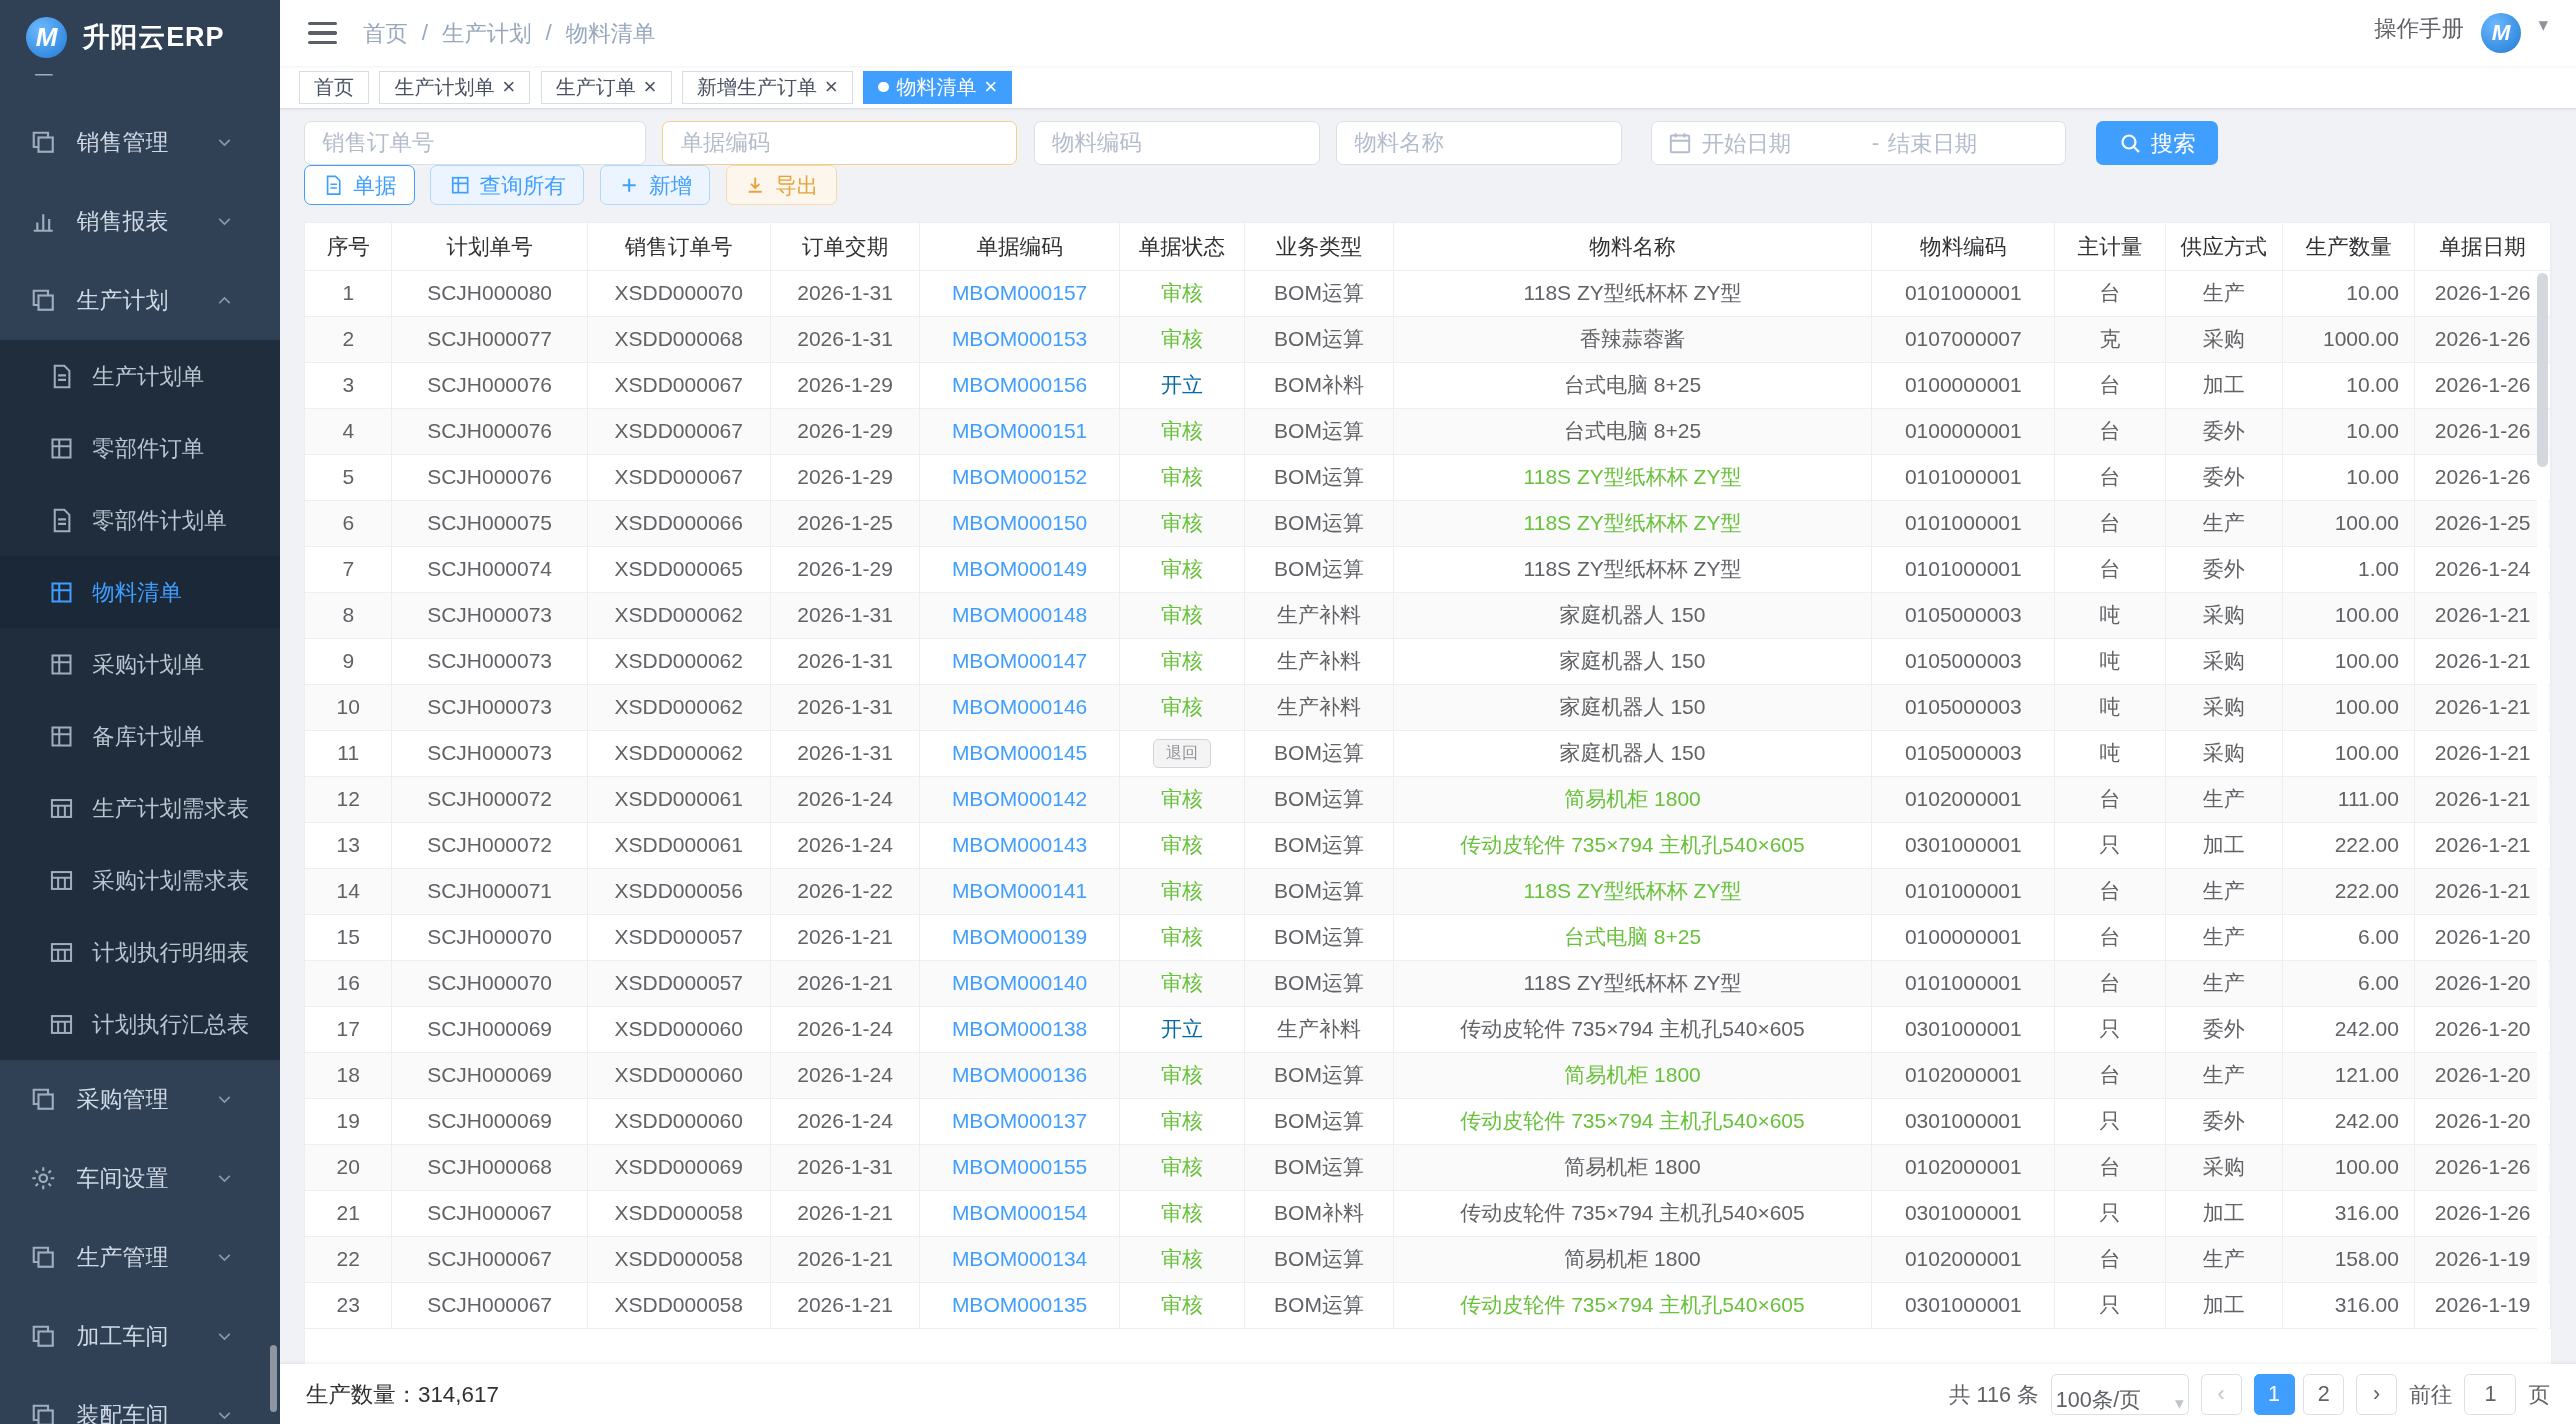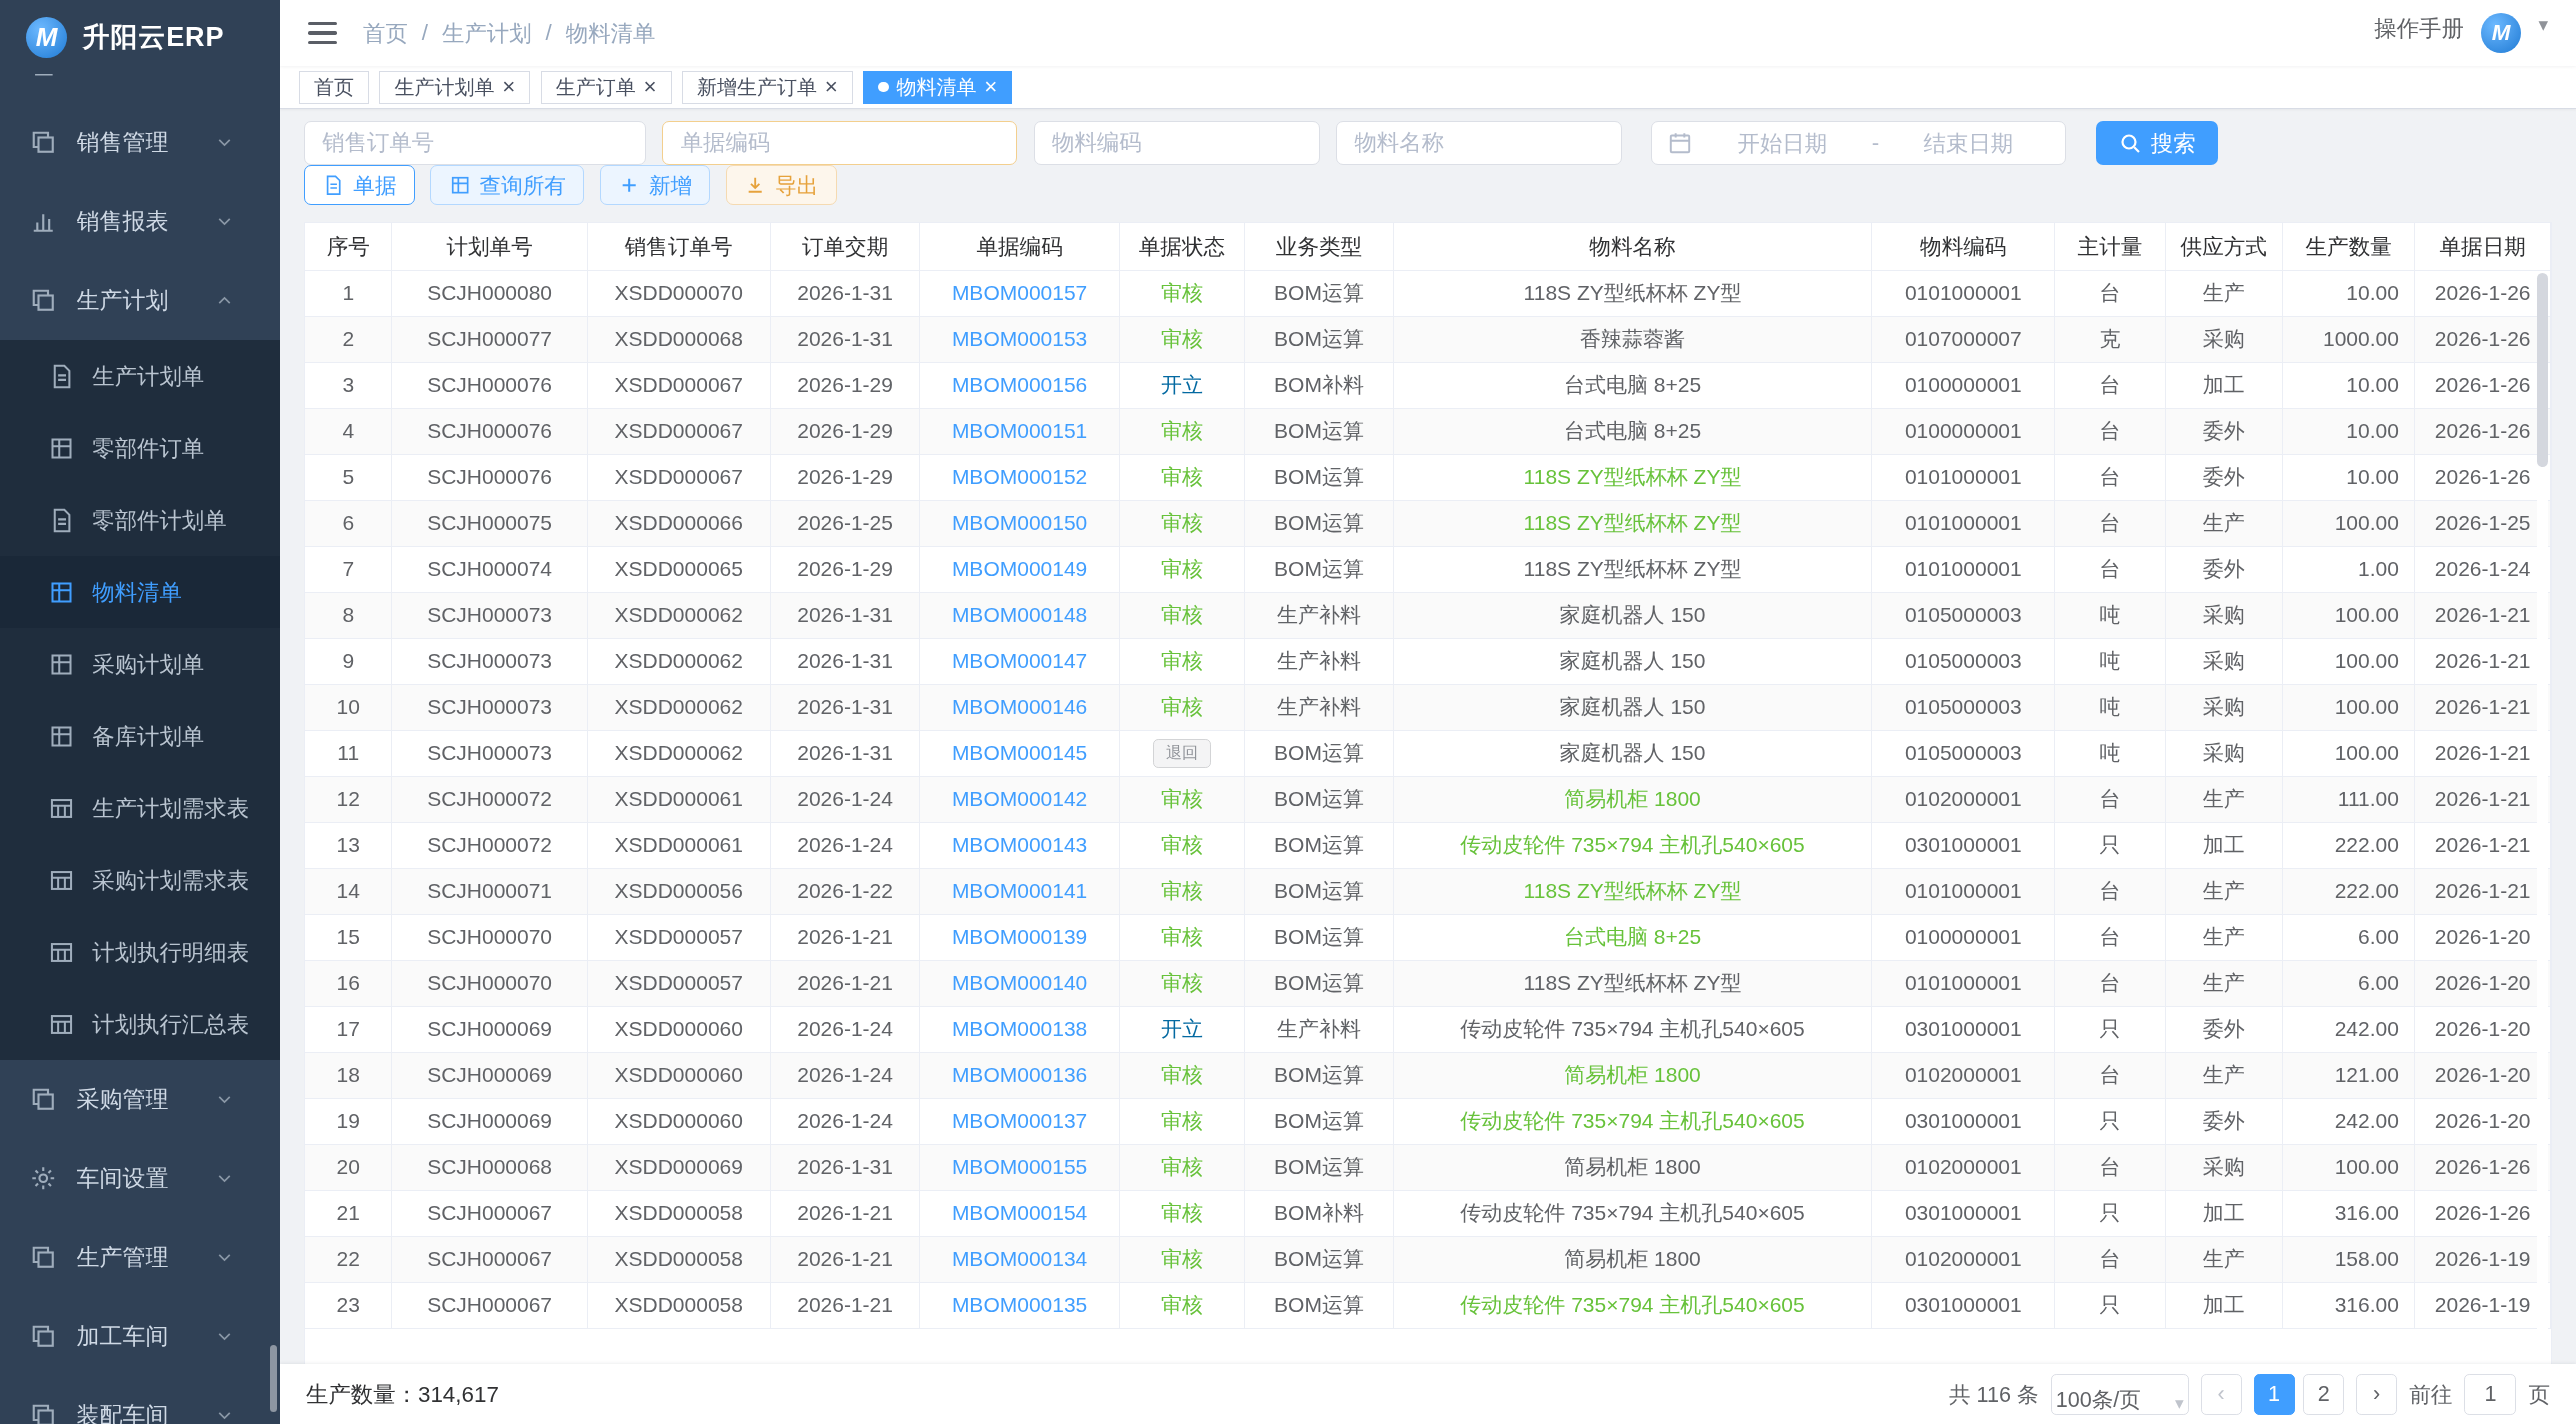--- a/index.html
+++ b/index.html
@@ -44,21 +44,21 @@
   .tag .x{font-size:22.4px;line-height:1}
 
   
   .content{flex:1;padding:12px 24px 0;overflow:hidden;display:flex;flex-direction:column}
   .filters{display:flex;gap:16.4px;align-items:center;flex:none}
   .inp{height:44px;border:0.9px solid #dcdfe6;border-radius:7px;background:#fff;padding:0 17.3px;font-size:22.4px;color:#606266;outline:none}
   .inp::placeholder{color:#b4bccc}
   .w1{width:342px}.w2{width:355px;border-color:#f3cf8e}.w3{width:286px}
   .daterange{width:415px;height:44px;border:0.9px solid #dcdfe6;border-radius:7px;background:#fff;display:flex;align-items:center;padding:0 15.5px;gap:8.6px;font-size:22.4px;color:#b4bccc;margin-left:12px}
   .daterange .cal{width:26px;height:26px;color:#b4bccc;flex:none}
-  .daterange .ph{flex:1;text-align:center;white-space:nowrap}
+  .daterange .ph{flex:1;text-align:left;white-space:nowrap}
   .btn-search{width:122px;height:44px;background:#409EFF;color:#fff;border:none;border-radius:7px;font-size:22.4px;display:flex;align-items:center;justify-content:center;gap:8.6px;cursor:pointer;margin-left:14px}
   .btn-search .icon{width:24px;height:24px;color:#fff}
   .toolbar{display:flex;gap:15.5px;flex:none}
   .btn{height:40px;border-radius:7px;font-size:21.6px;display:inline-flex;align-items:center;gap:8.6px;padding:0 17.3px;cursor:pointer}
   .btn .icon{width:22.4px;height:22.4px}
   .btn-doc{background:#fff;border:0.9px solid #409EFF;color:#409EFF}
   .btn-blue{background:#ecf5ff;border:0.9px solid #b3d8ff;color:#409EFF}
   .btn-warn{background:#fdf6ec;border:0.9px solid #f5dab1;color:#E6A23C}
 
   

